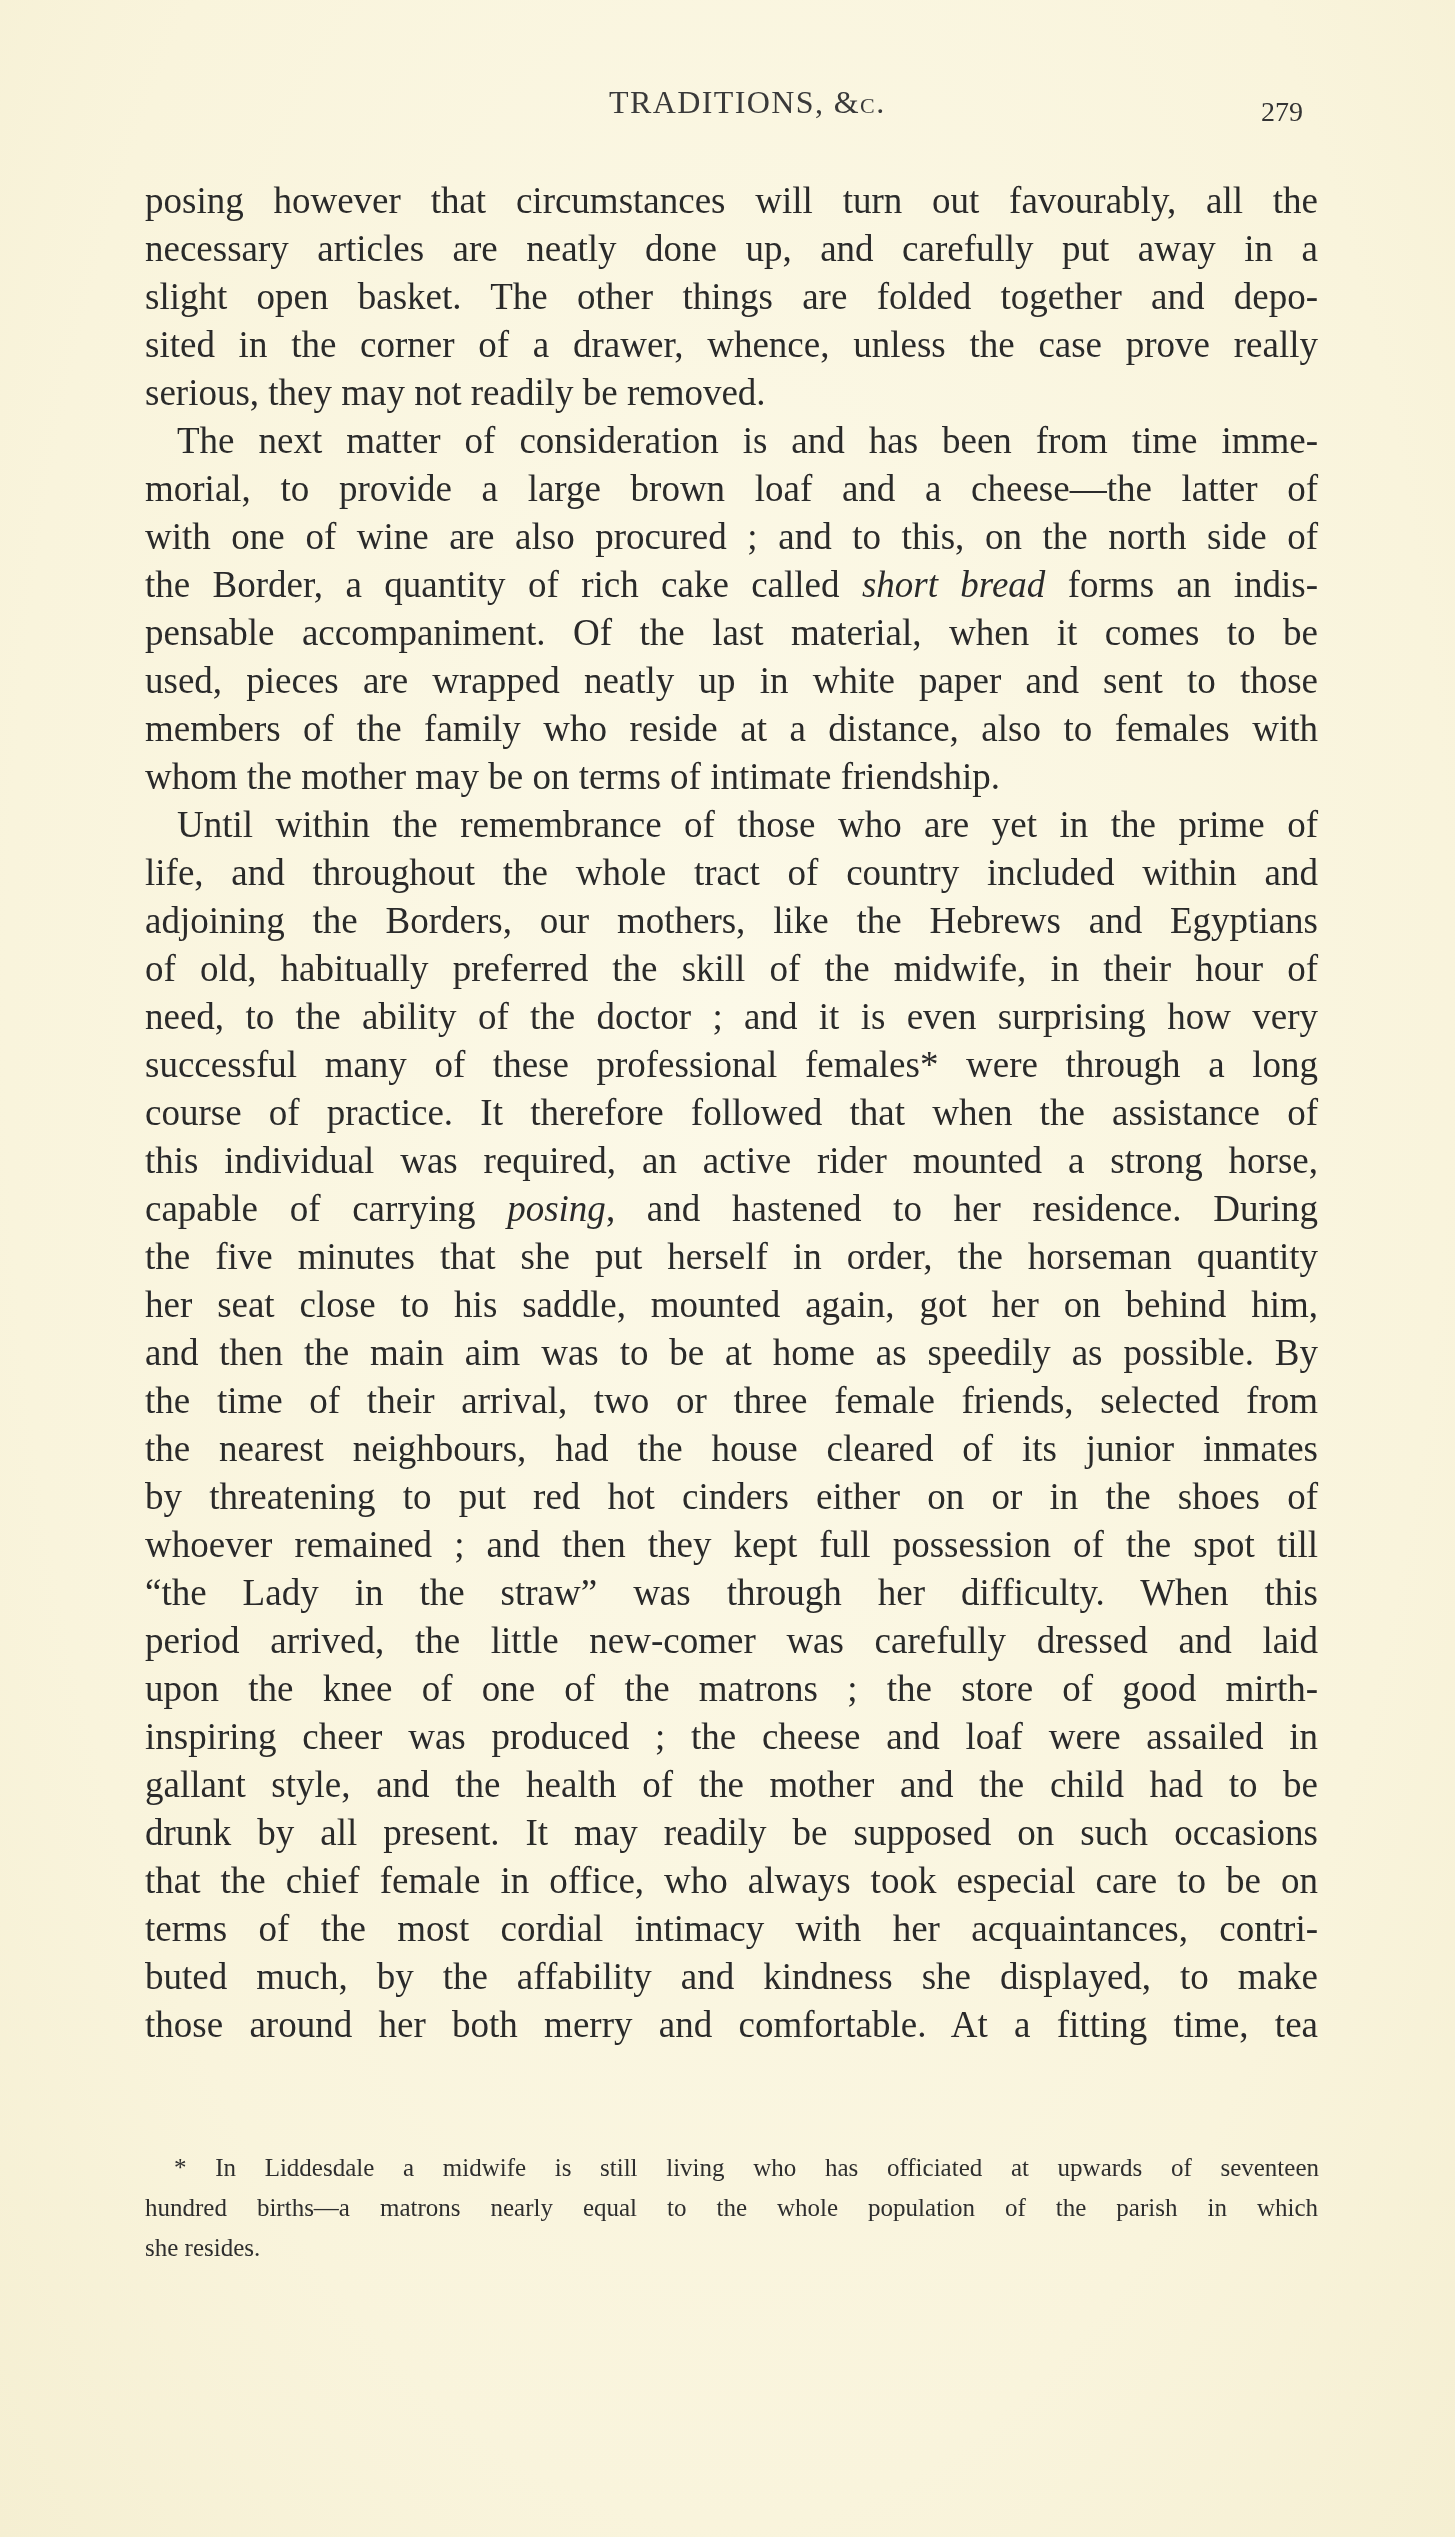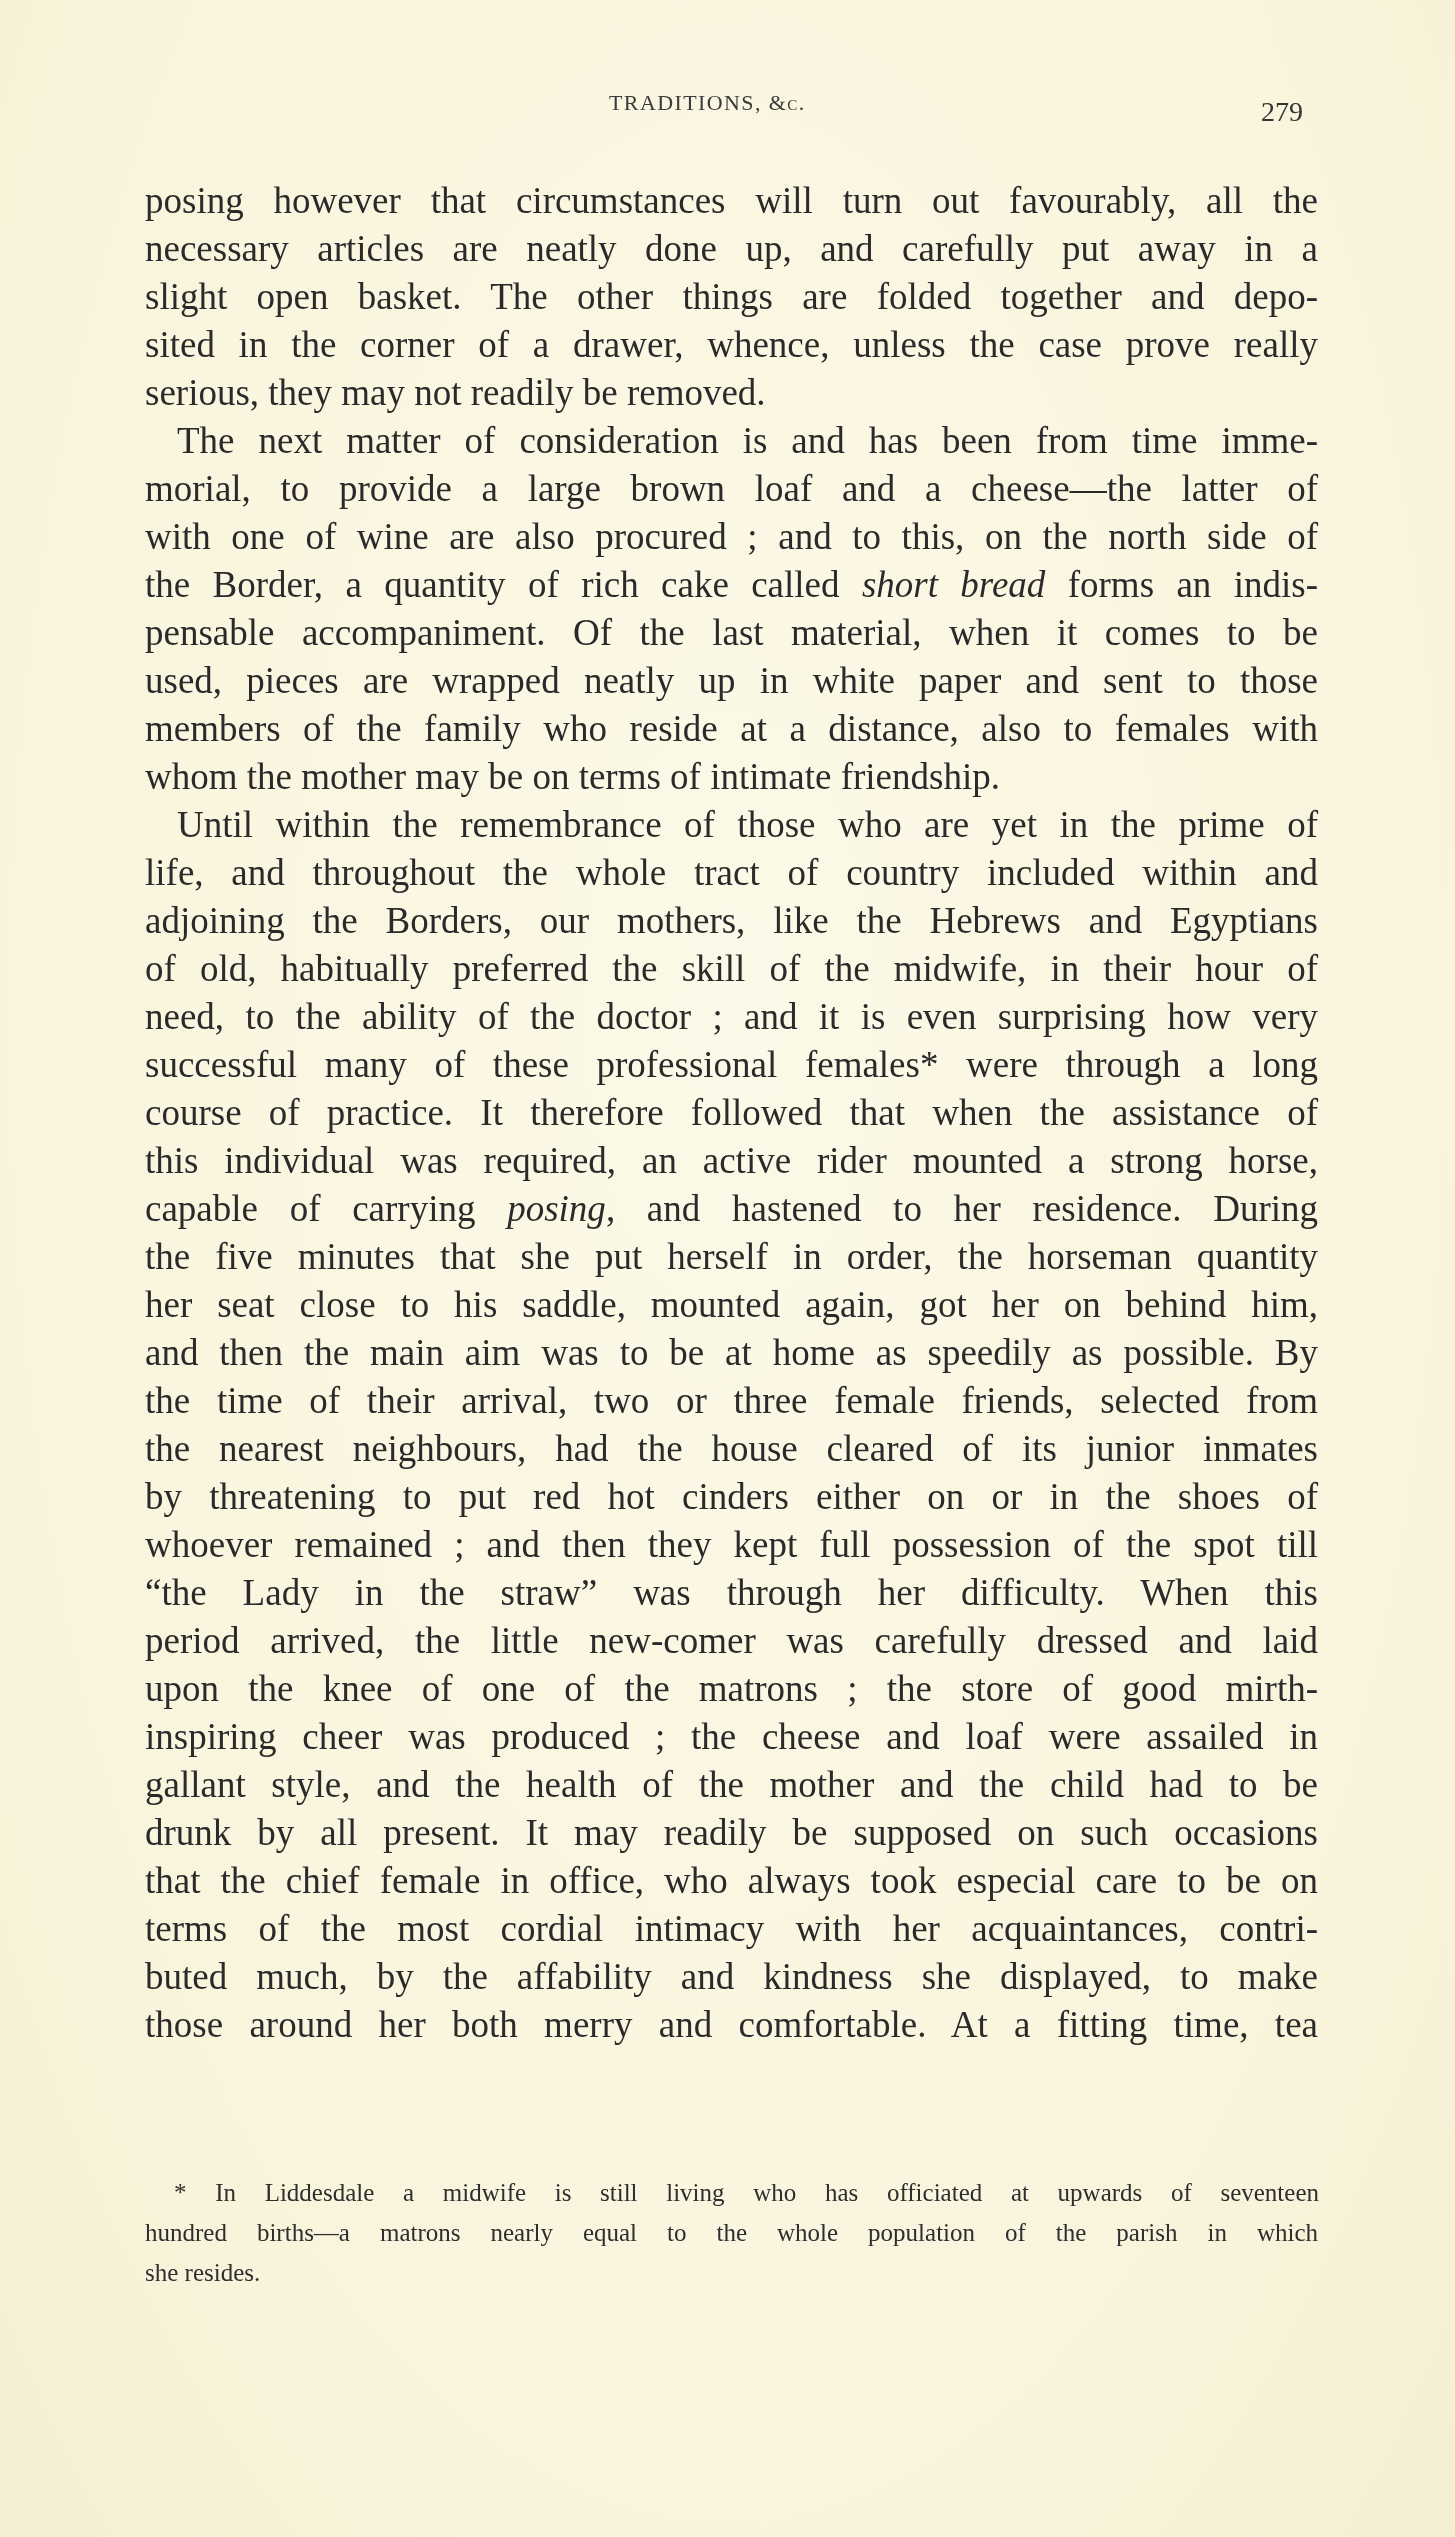--- a/index.html
+++ b/index.html
@@ -8,22 +8,22 @@
     background:#fbf7e2;
     font-family:"Liberation Serif","DejaVu Serif",serif;
     color:#2b2b2b;
     position:relative;
   }
   .page {
     position:absolute; left:0; top:0; width:1456px; height:2538px;
     background: radial-gradient(ellipse at 50% 40%, #fcf9e8 0%, #f9f4dc 70%, #f5efd2 100%);
   }
   .running-head {
-    position:absolute; left:609px; top:90px;
-    font-size:22px; letter-spacing:1.4px;
+    position:absolute; left:609px; top:84px;
+    font-size:32px; letter-spacing:1.4px;
     font-variant: small-caps;
     color:#3a3a3a;
   }
   .page-number {
     position:absolute; left:1261px; top:96px;
     font-size:28px; color:#333;
   }
   .body-text {
     position:absolute; left:145px; top:177px; width:1173px;
     font-size:37px; line-height:48px;
@@ -31,21 +31,21 @@
     color:#2a2a2a;
   }
   .line { display:block; text-align:justify; text-align-last:justify; white-space:nowrap; overflow:visible; height:48px; }
   .line.last { text-align-last:left; }
   em { }
   .footnote {
     position:absolute; left:145px; top:2148px; width:1173px;
     font-size:25px; line-height:40px; color:#2e2e2e;
   }
   .footnote .line { height:40px; }
-  .fn-first { padding-left:29px;margin-top:25px; }
+  .fn-first { padding-left:29px; }
 </style>
 </head>
 <body>
 
 <div class="page">
 
   <div class="running-head">TRADITIONS, &amp;c.</div>
   <div class="page-number">279</div>
 
   <div class="body-text">

